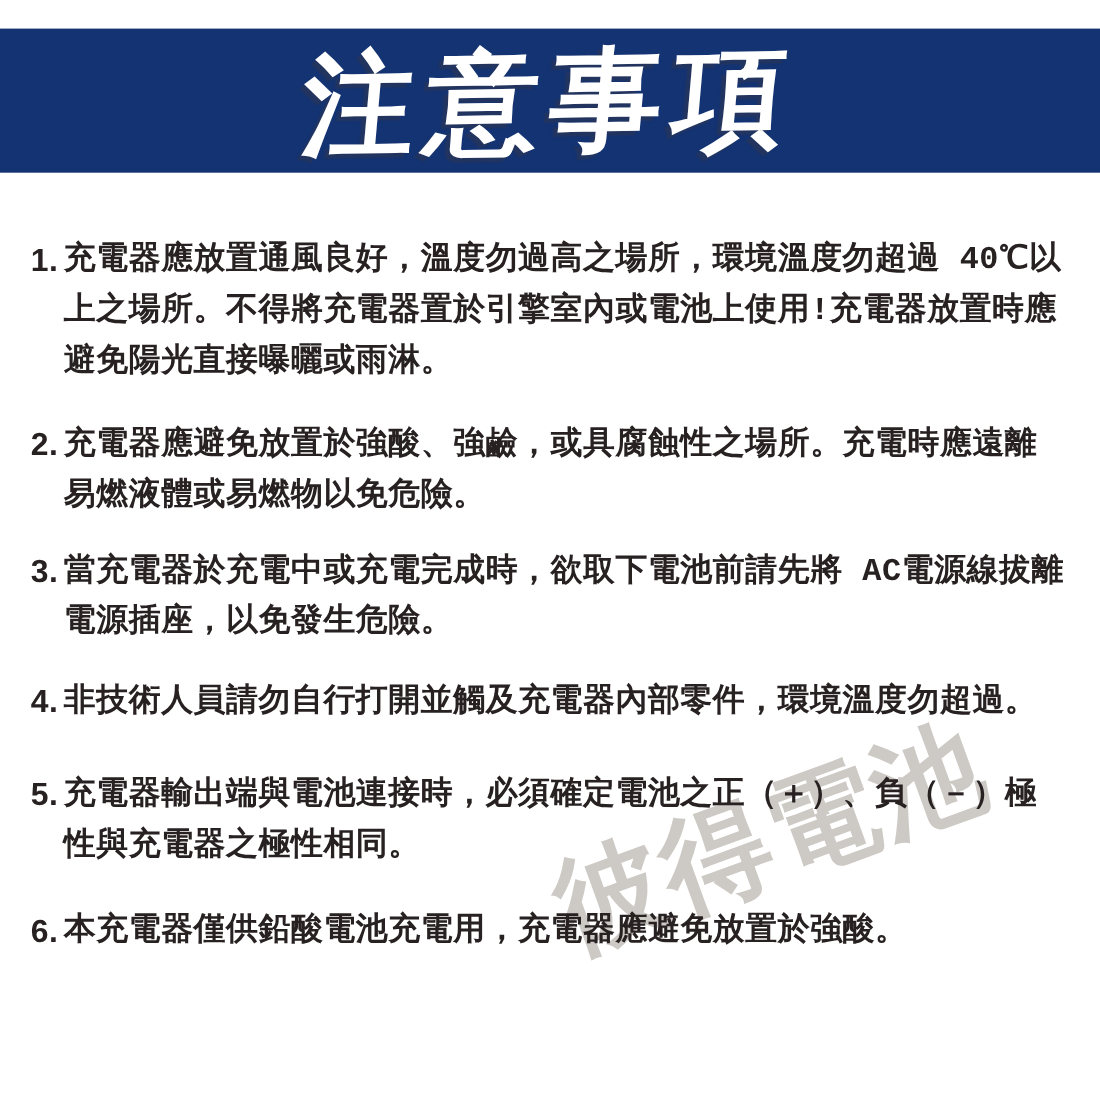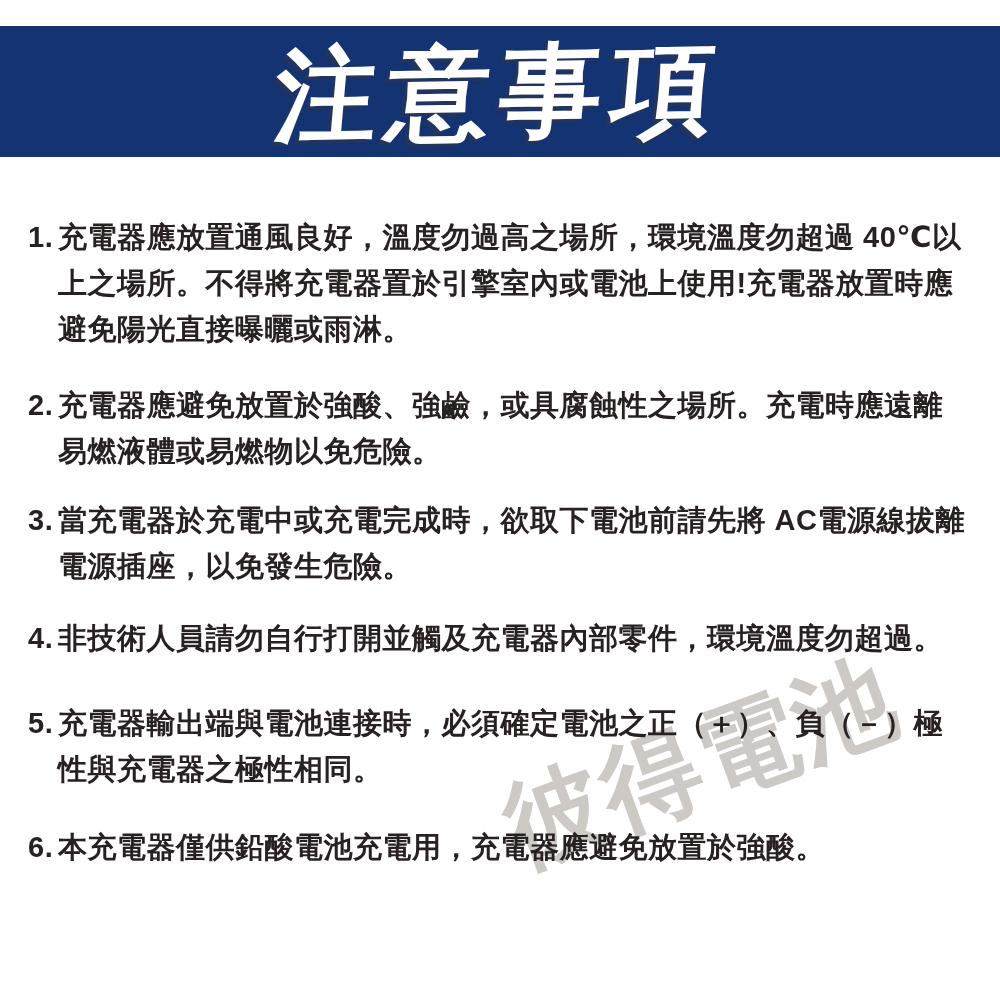--- a/index.html
+++ b/index.html
@@ -75,20 +75,21 @@
     line-height: 46px;
     font-weight: 600;
     letter-spacing: 0.5px;
   }
   .item .num {
     flex: none;
     width: 30px;
   }
   .item .txt {
     flex: 1;
+    font-family: Liberation Mono, monospace;
   }
   .item:nth-child(1) { margin-bottom: 30px; }
   .item:nth-child(2) { margin-bottom: 23px; }
   .item:nth-child(3) { margin-bottom: 26px; }
   .item:nth-child(4) { margin-bottom: 39px; }
   .item:nth-child(5) { margin-bottom: 32px; }
   .item:nth-child(6) { margin-bottom: 0; }
 </style>
 </head>
 <body>

